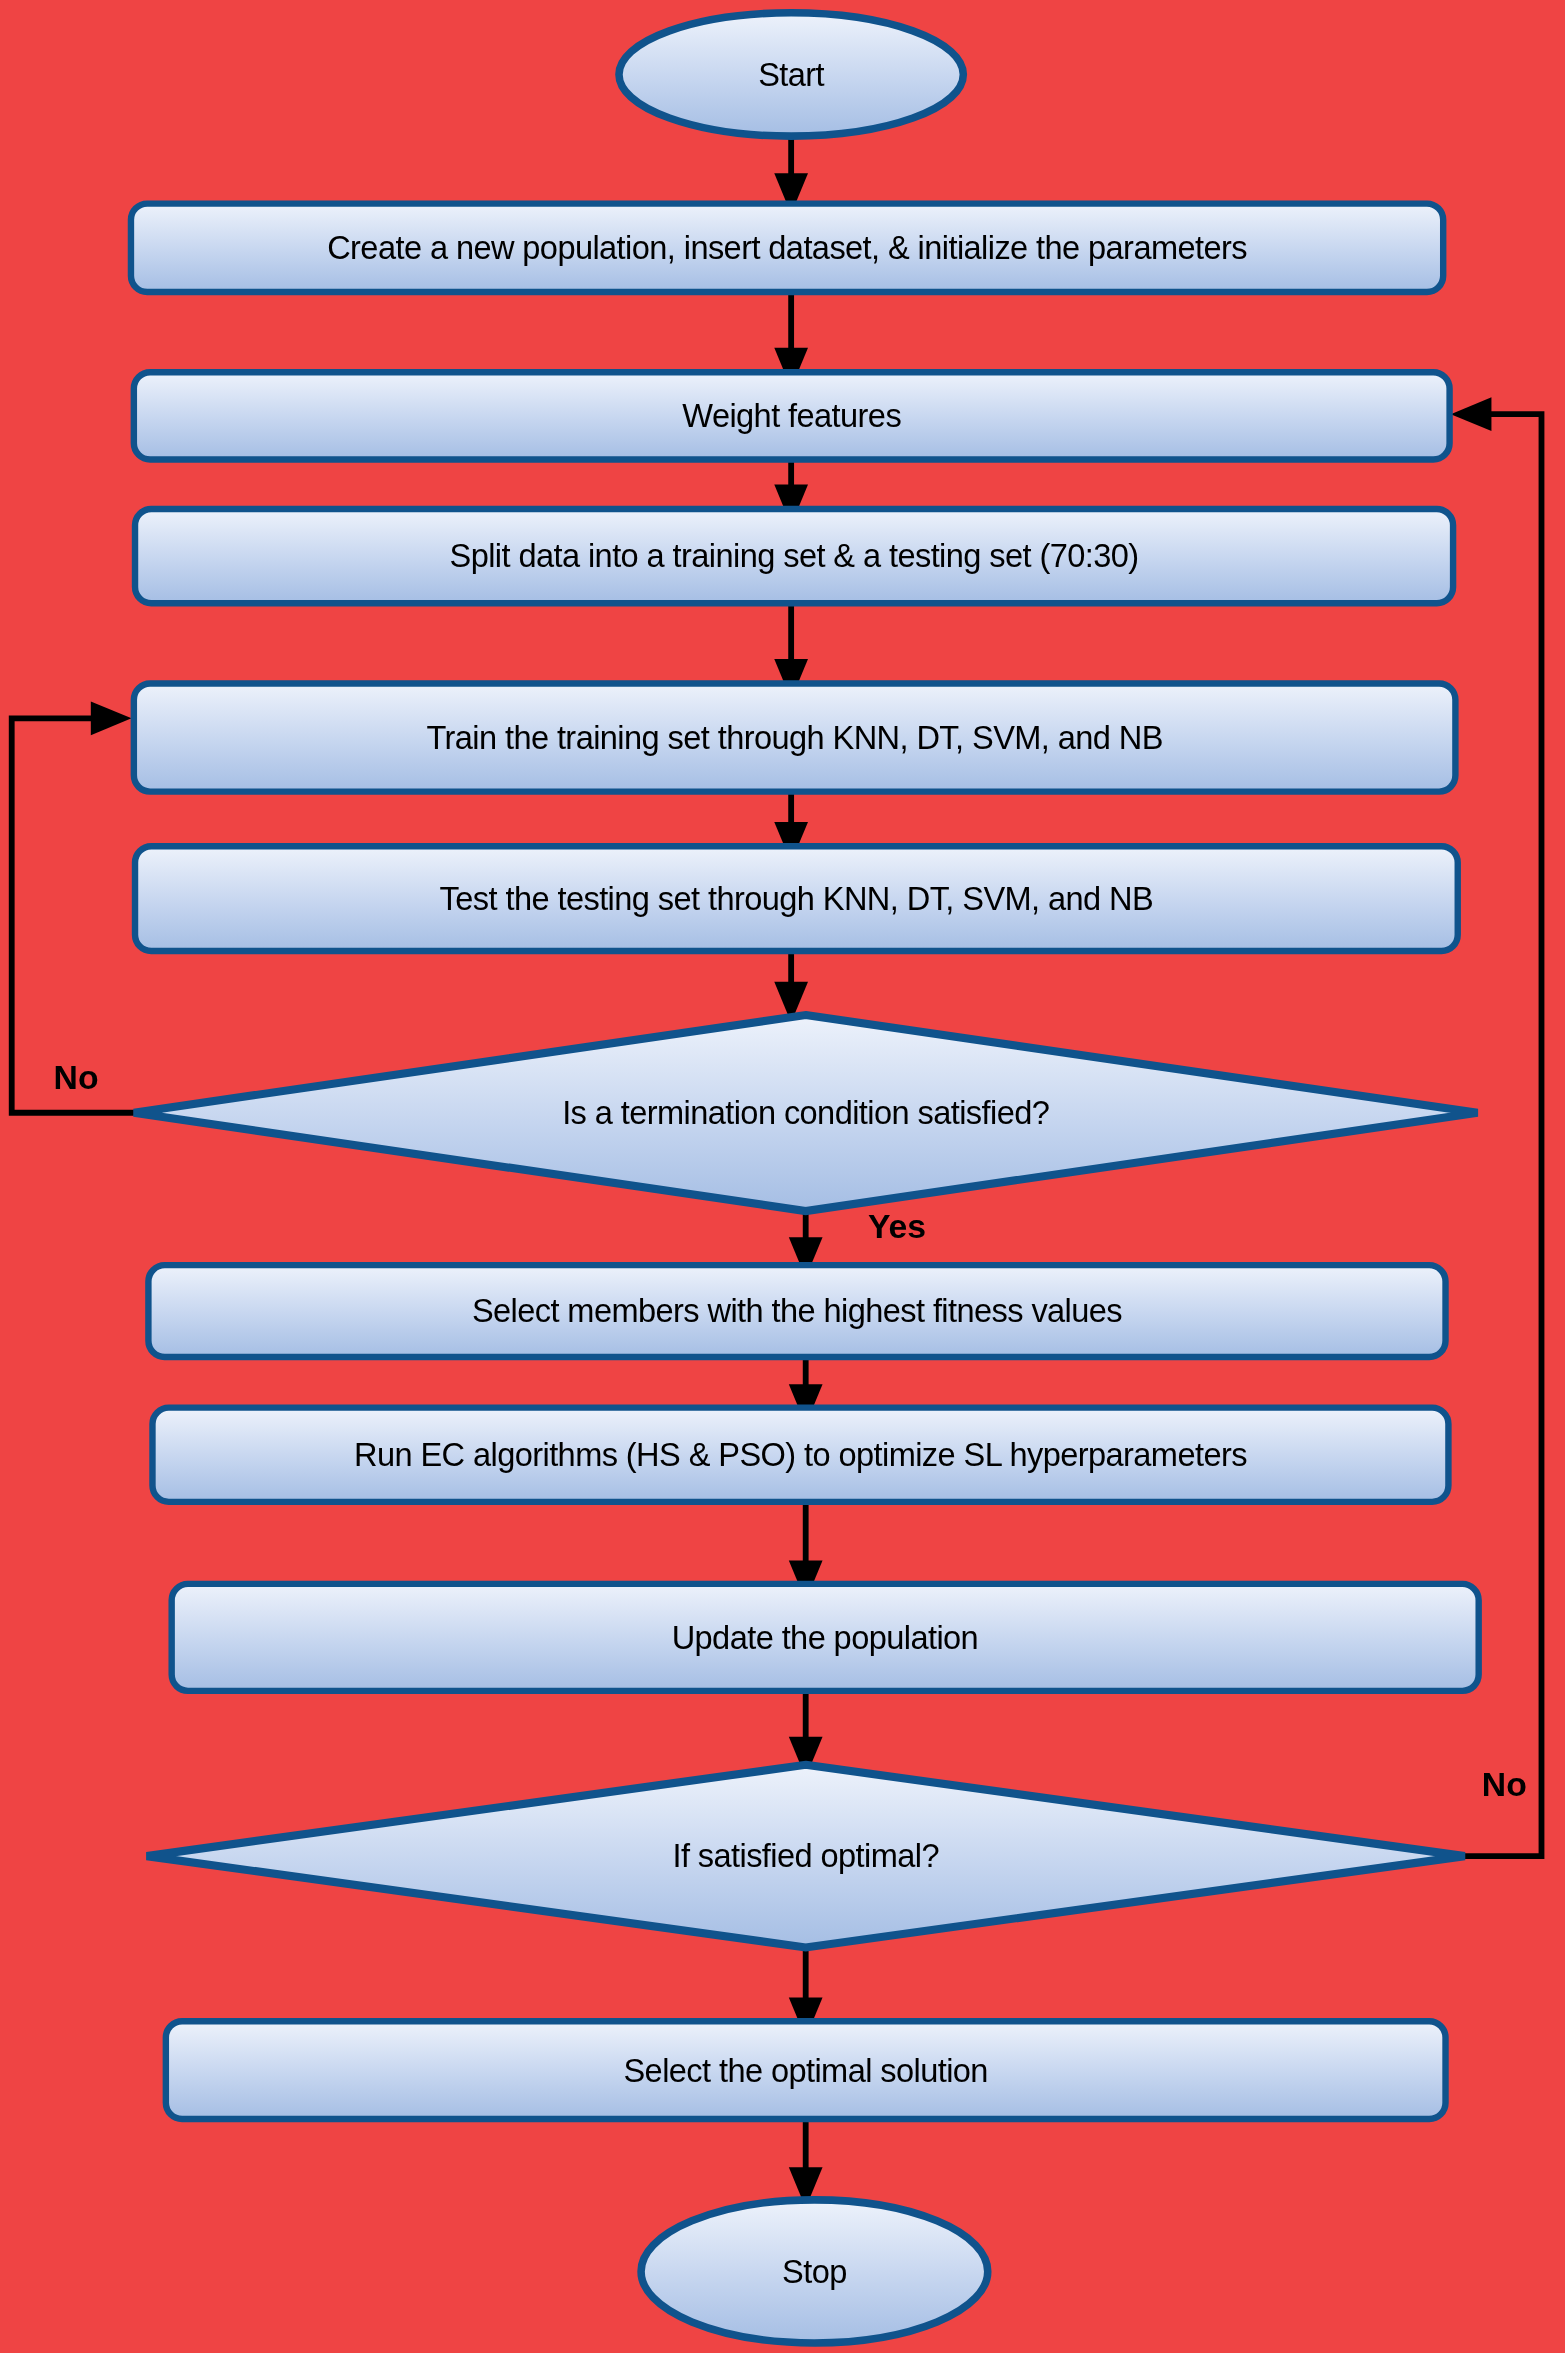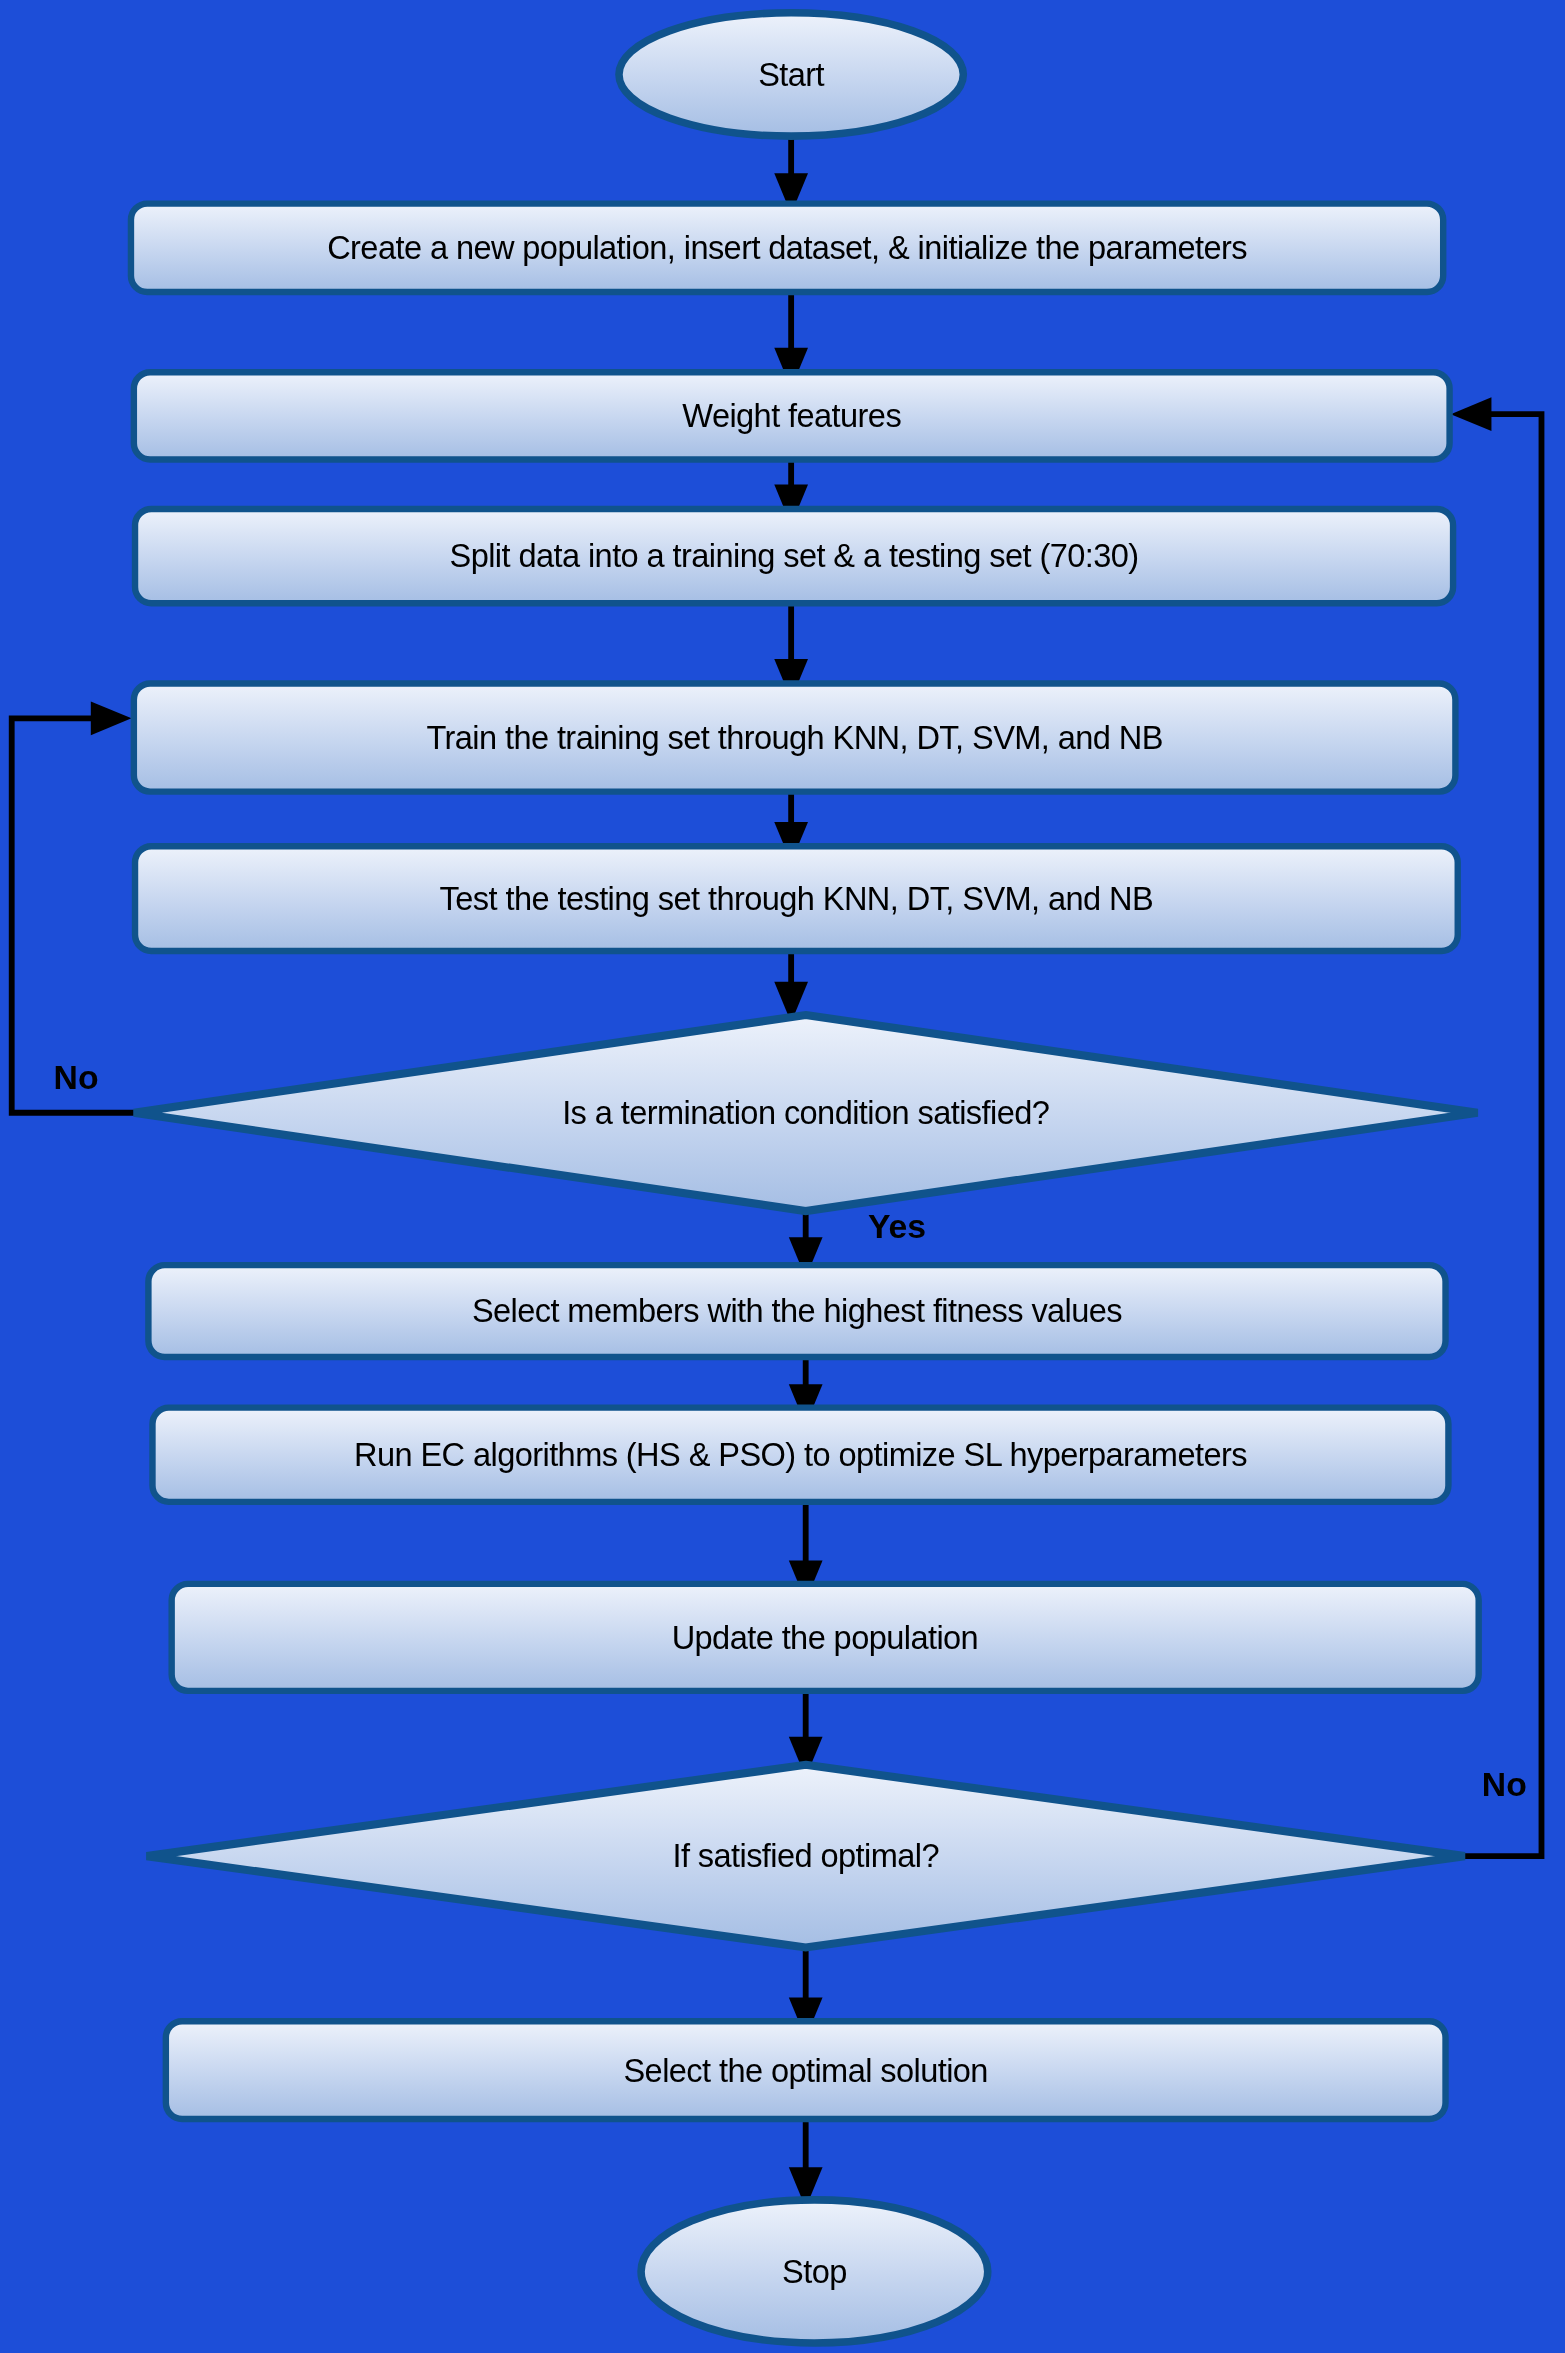--- a/index.html
+++ b/index.html
@@ -9,21 +9,21 @@
   }
   html, body {
     margin: 0;
     padding: 0;
     background: #ffffff;
   }
   .canvas {
     width: 1566px;
     height: 2354px;
     position: relative;
-    background: #1d4ed8;
+    background: #ef4444;
   }
   svg { display: block; }
   .shape {
     fill: url(#fillGrad);
     stroke: var(--shape-border);
     stroke-width: 11;
   }
   .shape.diamond { stroke-width: 14; }
   .shape.terminator { stroke-width: 13; }
   .connector {

